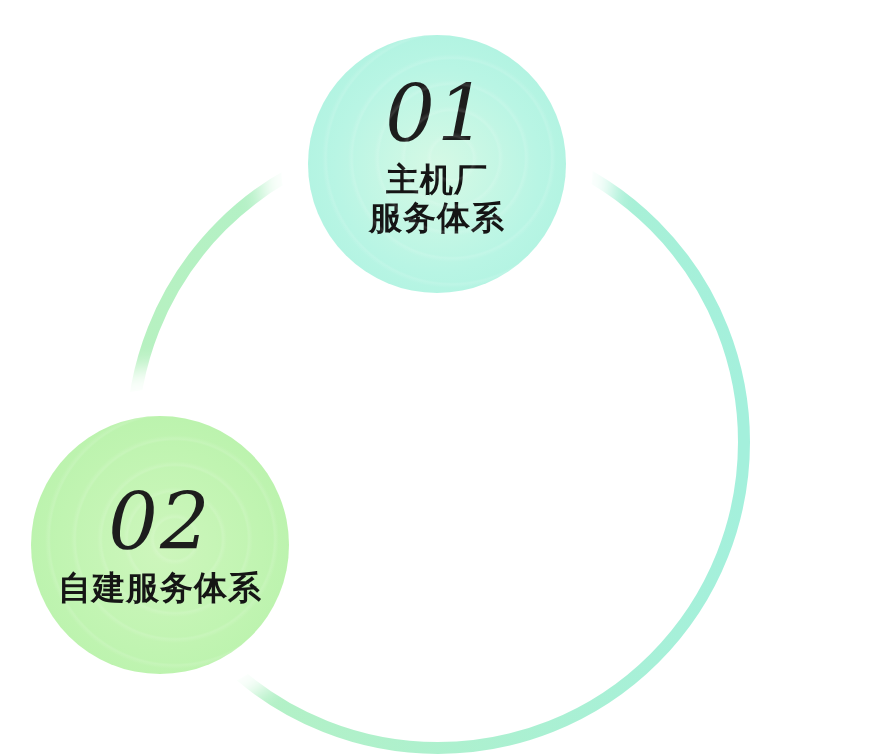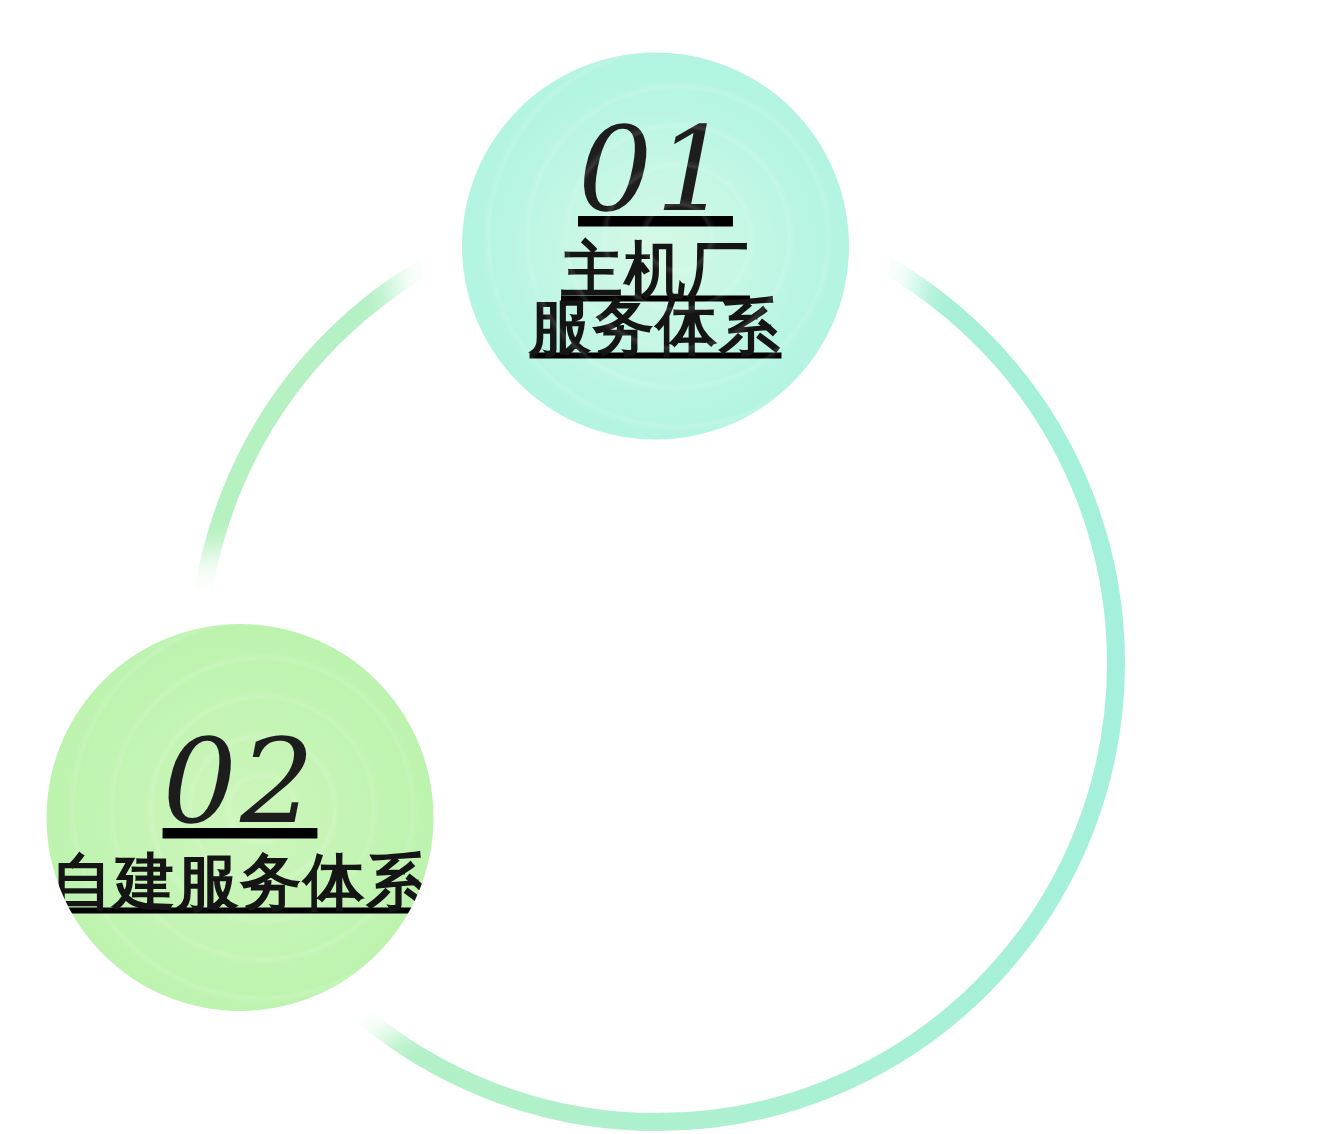--- a/index.html
+++ b/index.html
@@ -31,21 +31,20 @@
     width: 312px;
     height: 312px;
     border-radius: 50%;
     background: #ffffff;
     
     box-shadow: 0 0 22px 22px rgba(255,255,255,0.96);
     z-index: 2;
     display: flex;
     align-items: center;
     justify-content: center;
-    text-decoration: underline;
   }
 
   .node-01 { left: 281px; top: 8px;  }
   .node-02 { left: 4px;   top: 389px; }
   .node-03 { left: 569px; top: 384px; }
 
   .node-inner {
     position: relative;
     width: 258px;
     height: 258px;
@@ -95,21 +94,21 @@
     line-height: 1.0;
     letter-spacing: 2px;
     color: #1d1d1d;
     margin-bottom: 8px;
   }
 
   .node-label {
     position: relative;
     z-index: 1;
     font-weight: 700;
-    font-size: 41px;
+    font-size: 33px;
     line-height: 38px;
     letter-spacing: 1px;
     color: #151515;
     text-align: center;
     white-space: nowrap;
   }
 
   .node-01 .node-content { transform: translateY(-8px); }
 
   .node-content {

